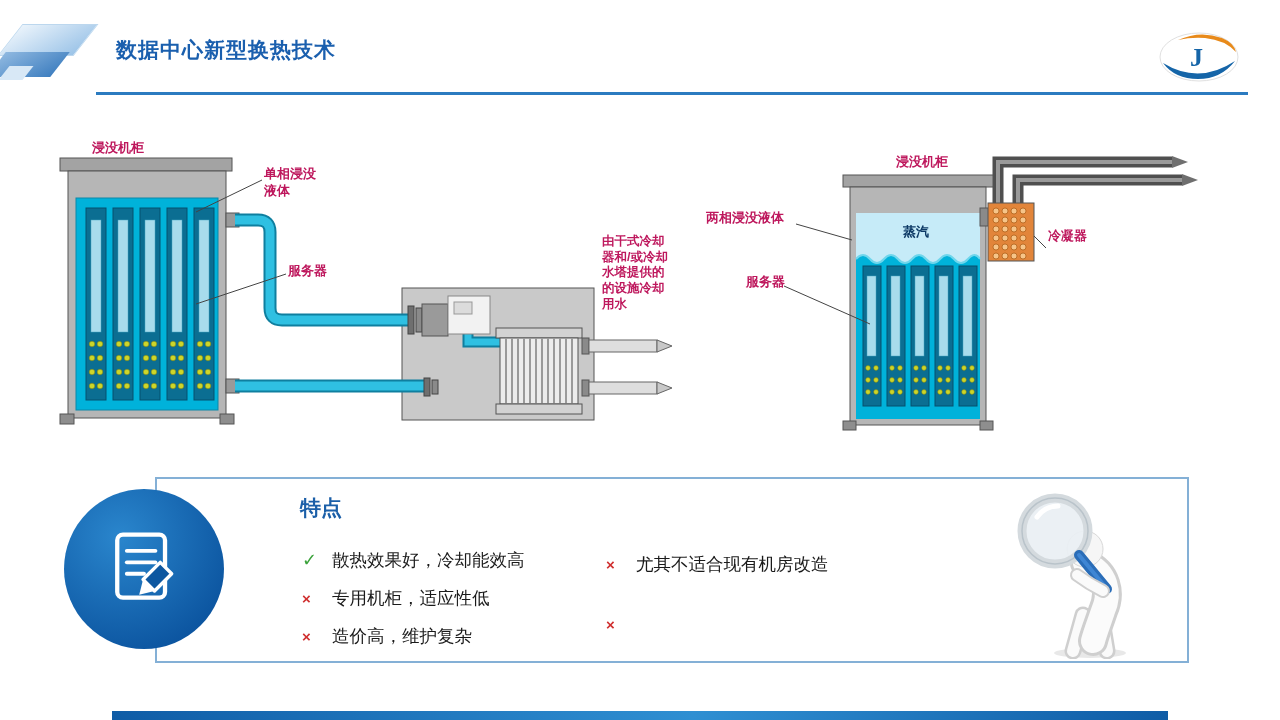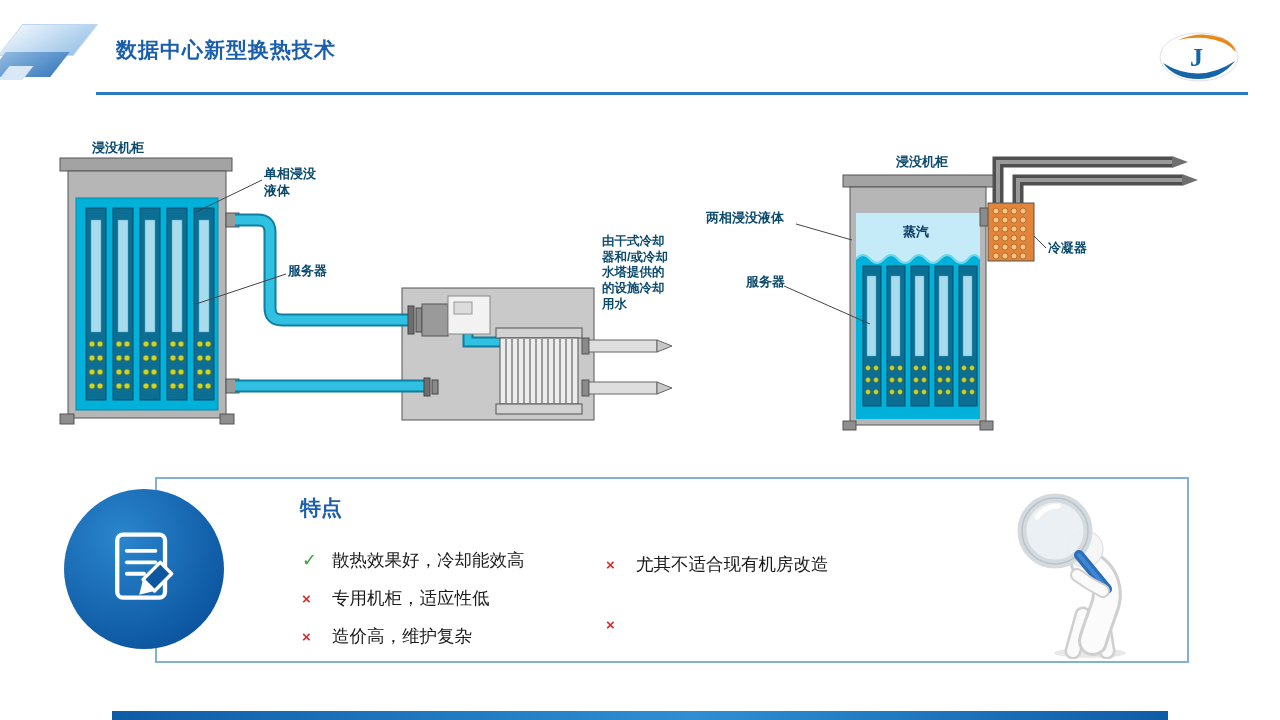--- a/index.html
+++ b/index.html
@@ -12,21 +12,21 @@
   .header-line{position:absolute;left:96px;top:92px;width:1152px;height:3px;background:#2b7bc0}
   .deco1{position:absolute;left:10px;top:24px;width:76px;height:32px;background:linear-gradient(135deg,#eaf3fb,#9cc4e8);transform:skewX(-38deg);border:1px solid #bcd7ee}
   .deco2{position:absolute;left:-4px;top:52px;width:64px;height:25px;background:linear-gradient(135deg,#8fb8e0,#3f7fc0);transform:skewX(-38deg)}
   .deco3{position:absolute;left:4px;top:66px;width:24px;height:14px;background:#d8e8f6;transform:skewX(-38deg)}
   .logo{position:absolute;left:1158px;top:31px;width:82px;height:52px}
 
   
   .diagramL{position:absolute;left:30px;top:128px;width:660px;height:335px}
   .diagramR{position:absolute;left:700px;top:128px;width:570px;height:335px}
   .dsvg{position:absolute;left:0;top:0}
-  .dlabel{position:absolute;font-size:13px;font-weight:bold;color:#0c4a6e;line-height:1.3;white-space:pre-line}
+  .dlabel{position:absolute;font-size:13px;font-weight:bold;color:#be185d;line-height:1.3;white-space:pre-line}
   .dlabel.small{font-size:12.5px;line-height:1.25}
   .vapor{color:#0d3a66}
 
   
   .feat-box{position:absolute;left:155px;top:477px;width:1034px;height:186px;border:2px solid #84b0d6;background:#fff}
   .feat-circle{position:absolute;left:64px;top:489px;width:160px;height:160px;border-radius:50%;
     background:radial-gradient(circle at 35% 30%,#2a86cd,#0c55a0 78%);display:flex;align-items:center;justify-content:center}
   .feat-title{position:absolute;left:300px;top:494px;font-size:21px;font-weight:bold;color:#1b5fa8}
   .feat-col{position:absolute;display:flex;flex-direction:column}
   .feat-col.c1{left:302px;top:548px;gap:14px}
@@ -232,21 +232,21 @@
         <line x1="96" y1="96" x2="152" y2="112"></line>
         <line x1="84" y1="158" x2="170" y2="196"></line>
         <line x1="346" y1="120" x2="334" y2="108"></line>
       </g>
     </svg>
 
     <div class="dlabel" style="left:196px;top:26px">浸没机柜</div>
     <div class="dlabel vapor" style="left:203px;top:96px">蒸汽</div>
     <div class="dlabel" style="left:6px;top:82px">两相浸没液体</div>
     <div class="dlabel" style="left:46px;top:146px">服务器</div>
-    <div class="dlabel" style="left:348px;top:112px">冷凝器</div>
+    <div class="dlabel" style="left:348px;top:100px">冷凝器</div>
   </section>
 
   <section>
     <div class="feat-box"></div>
 
     <div class="feat-circle">
       <svg width="86" height="86" viewBox="0 0 90 90">
         <rect x="17" y="9" width="50" height="66" rx="6" fill="none" stroke="#fff" stroke-width="4.5"></rect>
         <g stroke="#fff" stroke-width="4" stroke-linecap="round">
           <line x1="27" y1="26" x2="57" y2="26"></line>

